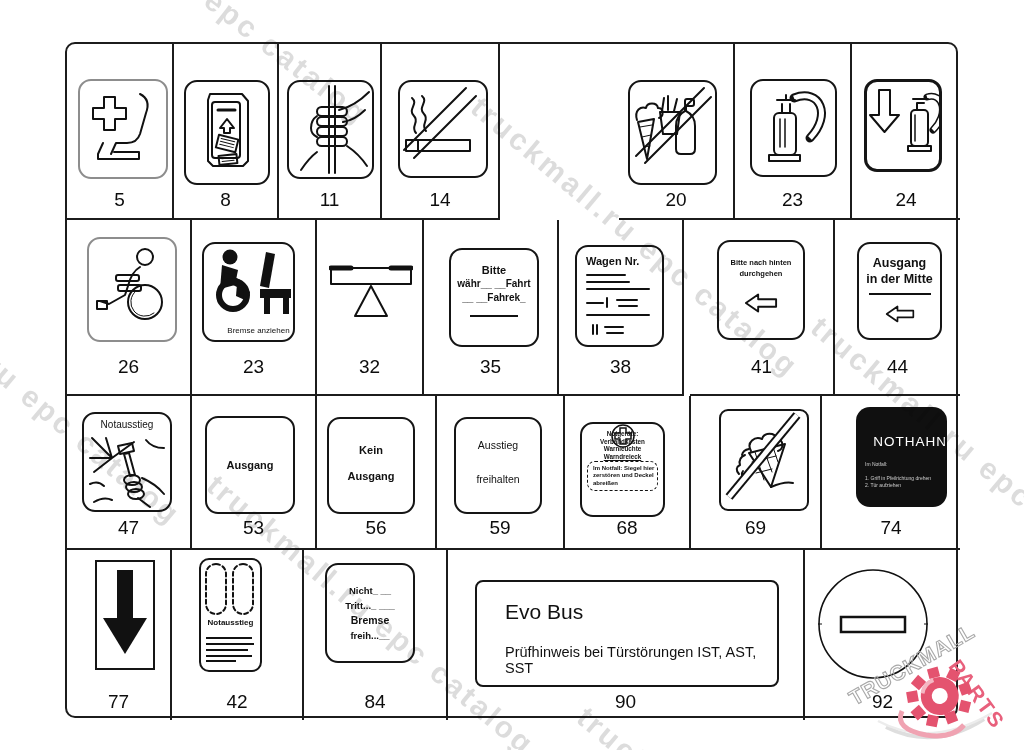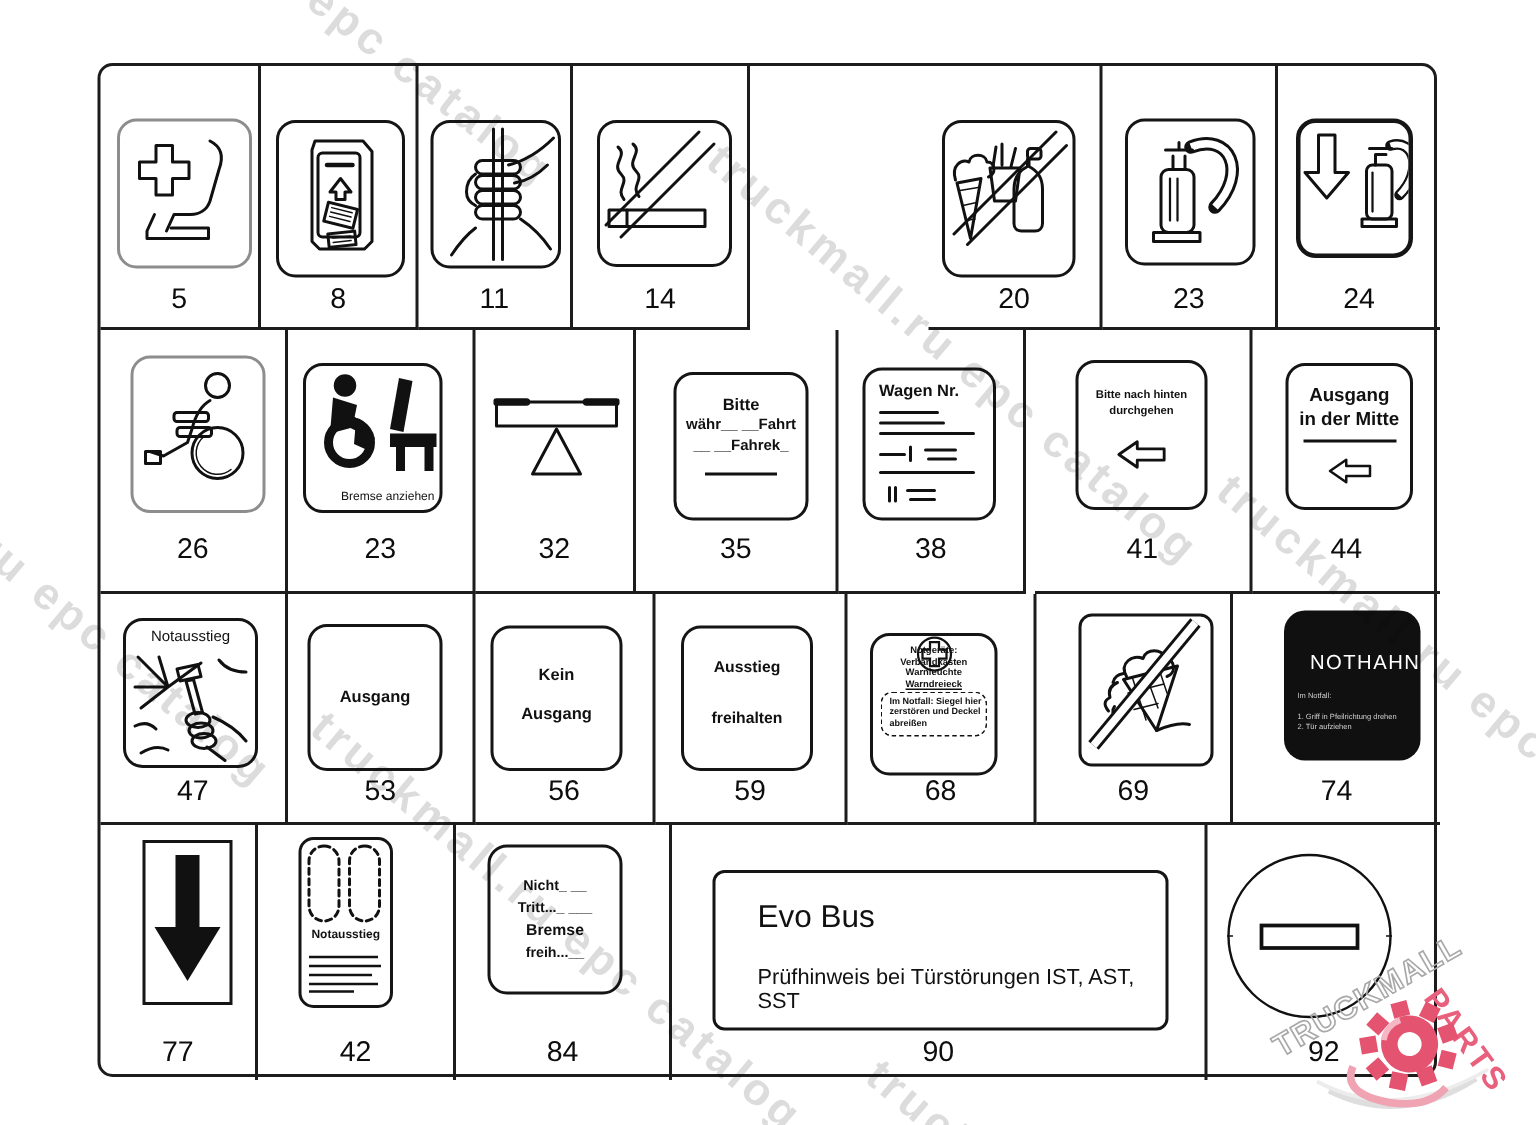--- a/index.html
+++ b/index.html
@@ -27,21 +27,21 @@
   .s35{font-weight:bold;font-size:10px;line-height:14px;padding-top:13px;}
   .s35 .rule{width:48px;border-top:2px solid #111;margin:10px auto 0;}
   .s38-title{position:absolute;left:9px;top:8px;font-weight:bold;font-size:11px;}
   .s41 .small{font-size:7.5px;font-weight:bold;line-height:11px;padding-top:15px;}
   .s44 .big{font-size:12.5px;font-weight:bold;line-height:16px;padding-top:11px;}
   .s44 .rule{width:62px;border-top:2px solid #111;margin:6px auto 8px;}
   .s47-title{position:absolute;left:0;right:0;top:5px;text-align:center;font-size:10px;}
   .mid{display:flex;align-items:center;justify-content:center;height:100%;}
   .s53{font-weight:bold;font-size:11px;}
   .s56{font-weight:bold;font-size:11px;line-height:26px;padding-top:18px;}
-  .s59{font-weight:bold;font-size:10.5px;line-height:34px;padding-top:9px;}
+  .s59{font-weight:normal;font-size:10.5px;line-height:34px;padding-top:9px;}
   .s68{font-size:6.3px;font-weight:bold;line-height:7.5px;padding-top:6px;}
   .s68 .u{text-decoration:underline;}
   .s68-box{position:absolute;left:5px;right:5px;top:37px;height:30px;border:1.5px dashed #111;
            border-radius:8px;font-size:6px;font-weight:bold;line-height:7.3px;text-align:left;padding:3px 0 0 5px;box-sizing:border-box;}
   .s74{background:#101010;border:none;color:#f0f0f0;}
   .s74-title{position:absolute;left:0;right:0;top:27px;text-align:right;font-size:13.5px;letter-spacing:1px;color:#fff;}
   .s74-sub{position:absolute;left:9px;font-size:5px;color:#cfcfcf;line-height:6.5px;}
   .s83-txt{position:absolute;left:0;right:0;top:58px;text-align:center;font-size:8px;font-weight:bold;}
   .s84{font-weight:bold;font-size:9.5px;line-height:15px;padding-top:18px;}
   .s90-t1{position:absolute;left:28px;top:18px;font-size:21px;}

